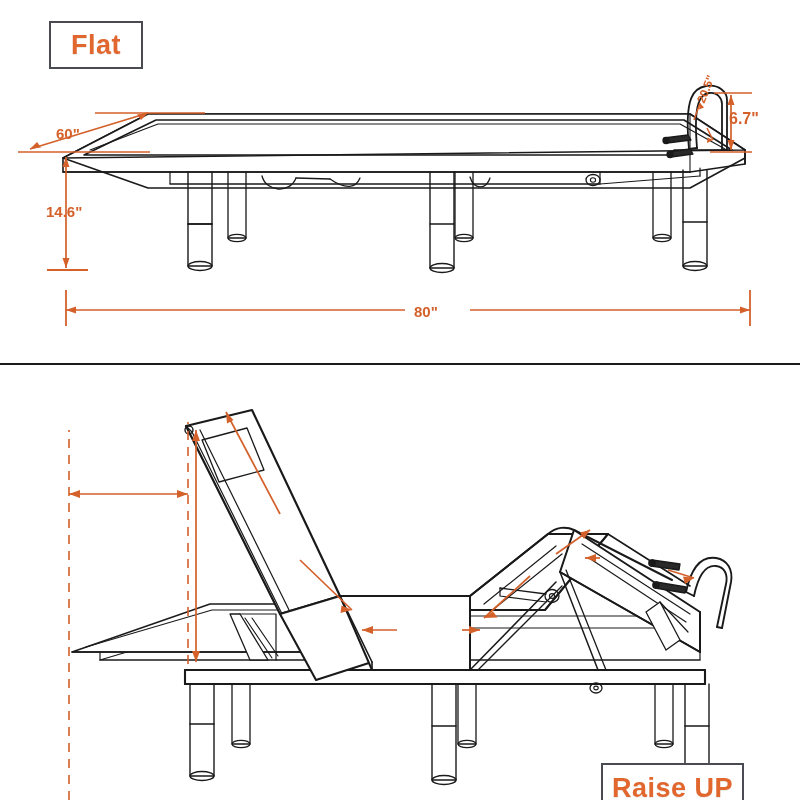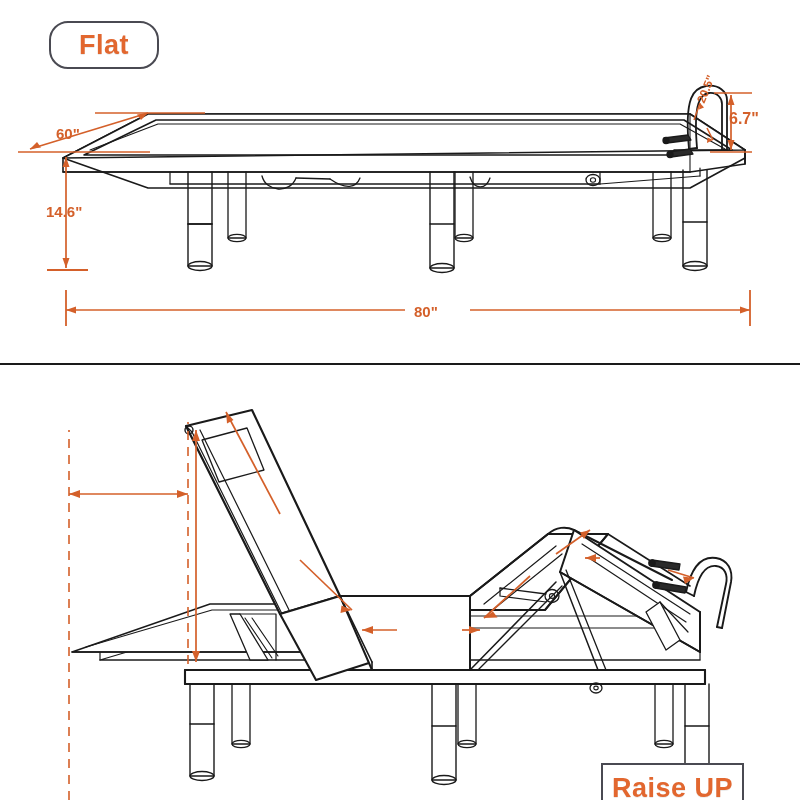--- a/index.html
+++ b/index.html
@@ -47,23 +47,22 @@
     display: flex;
     align-items: center;
     justify-content: center;
     font-weight: bold;
     color: #e2672f;
     letter-spacing: 0.5px;
     text-shadow: 0 1px 0 rgba(0,0,0,0.08);
   }
   #chip-flat {
     left: 49px; top: 21px;
-    width: 110px; height: 48px;
+    width: 94px; height: 48px;
     font-size: 27px;
-    border-radius: 19px;
   }
   #chip-raise {
     left: 601px; top: 399px;
     width: 143px; height: 50px;
     font-size: 27px;
   }
 
   
   .draw {
     position: absolute;

